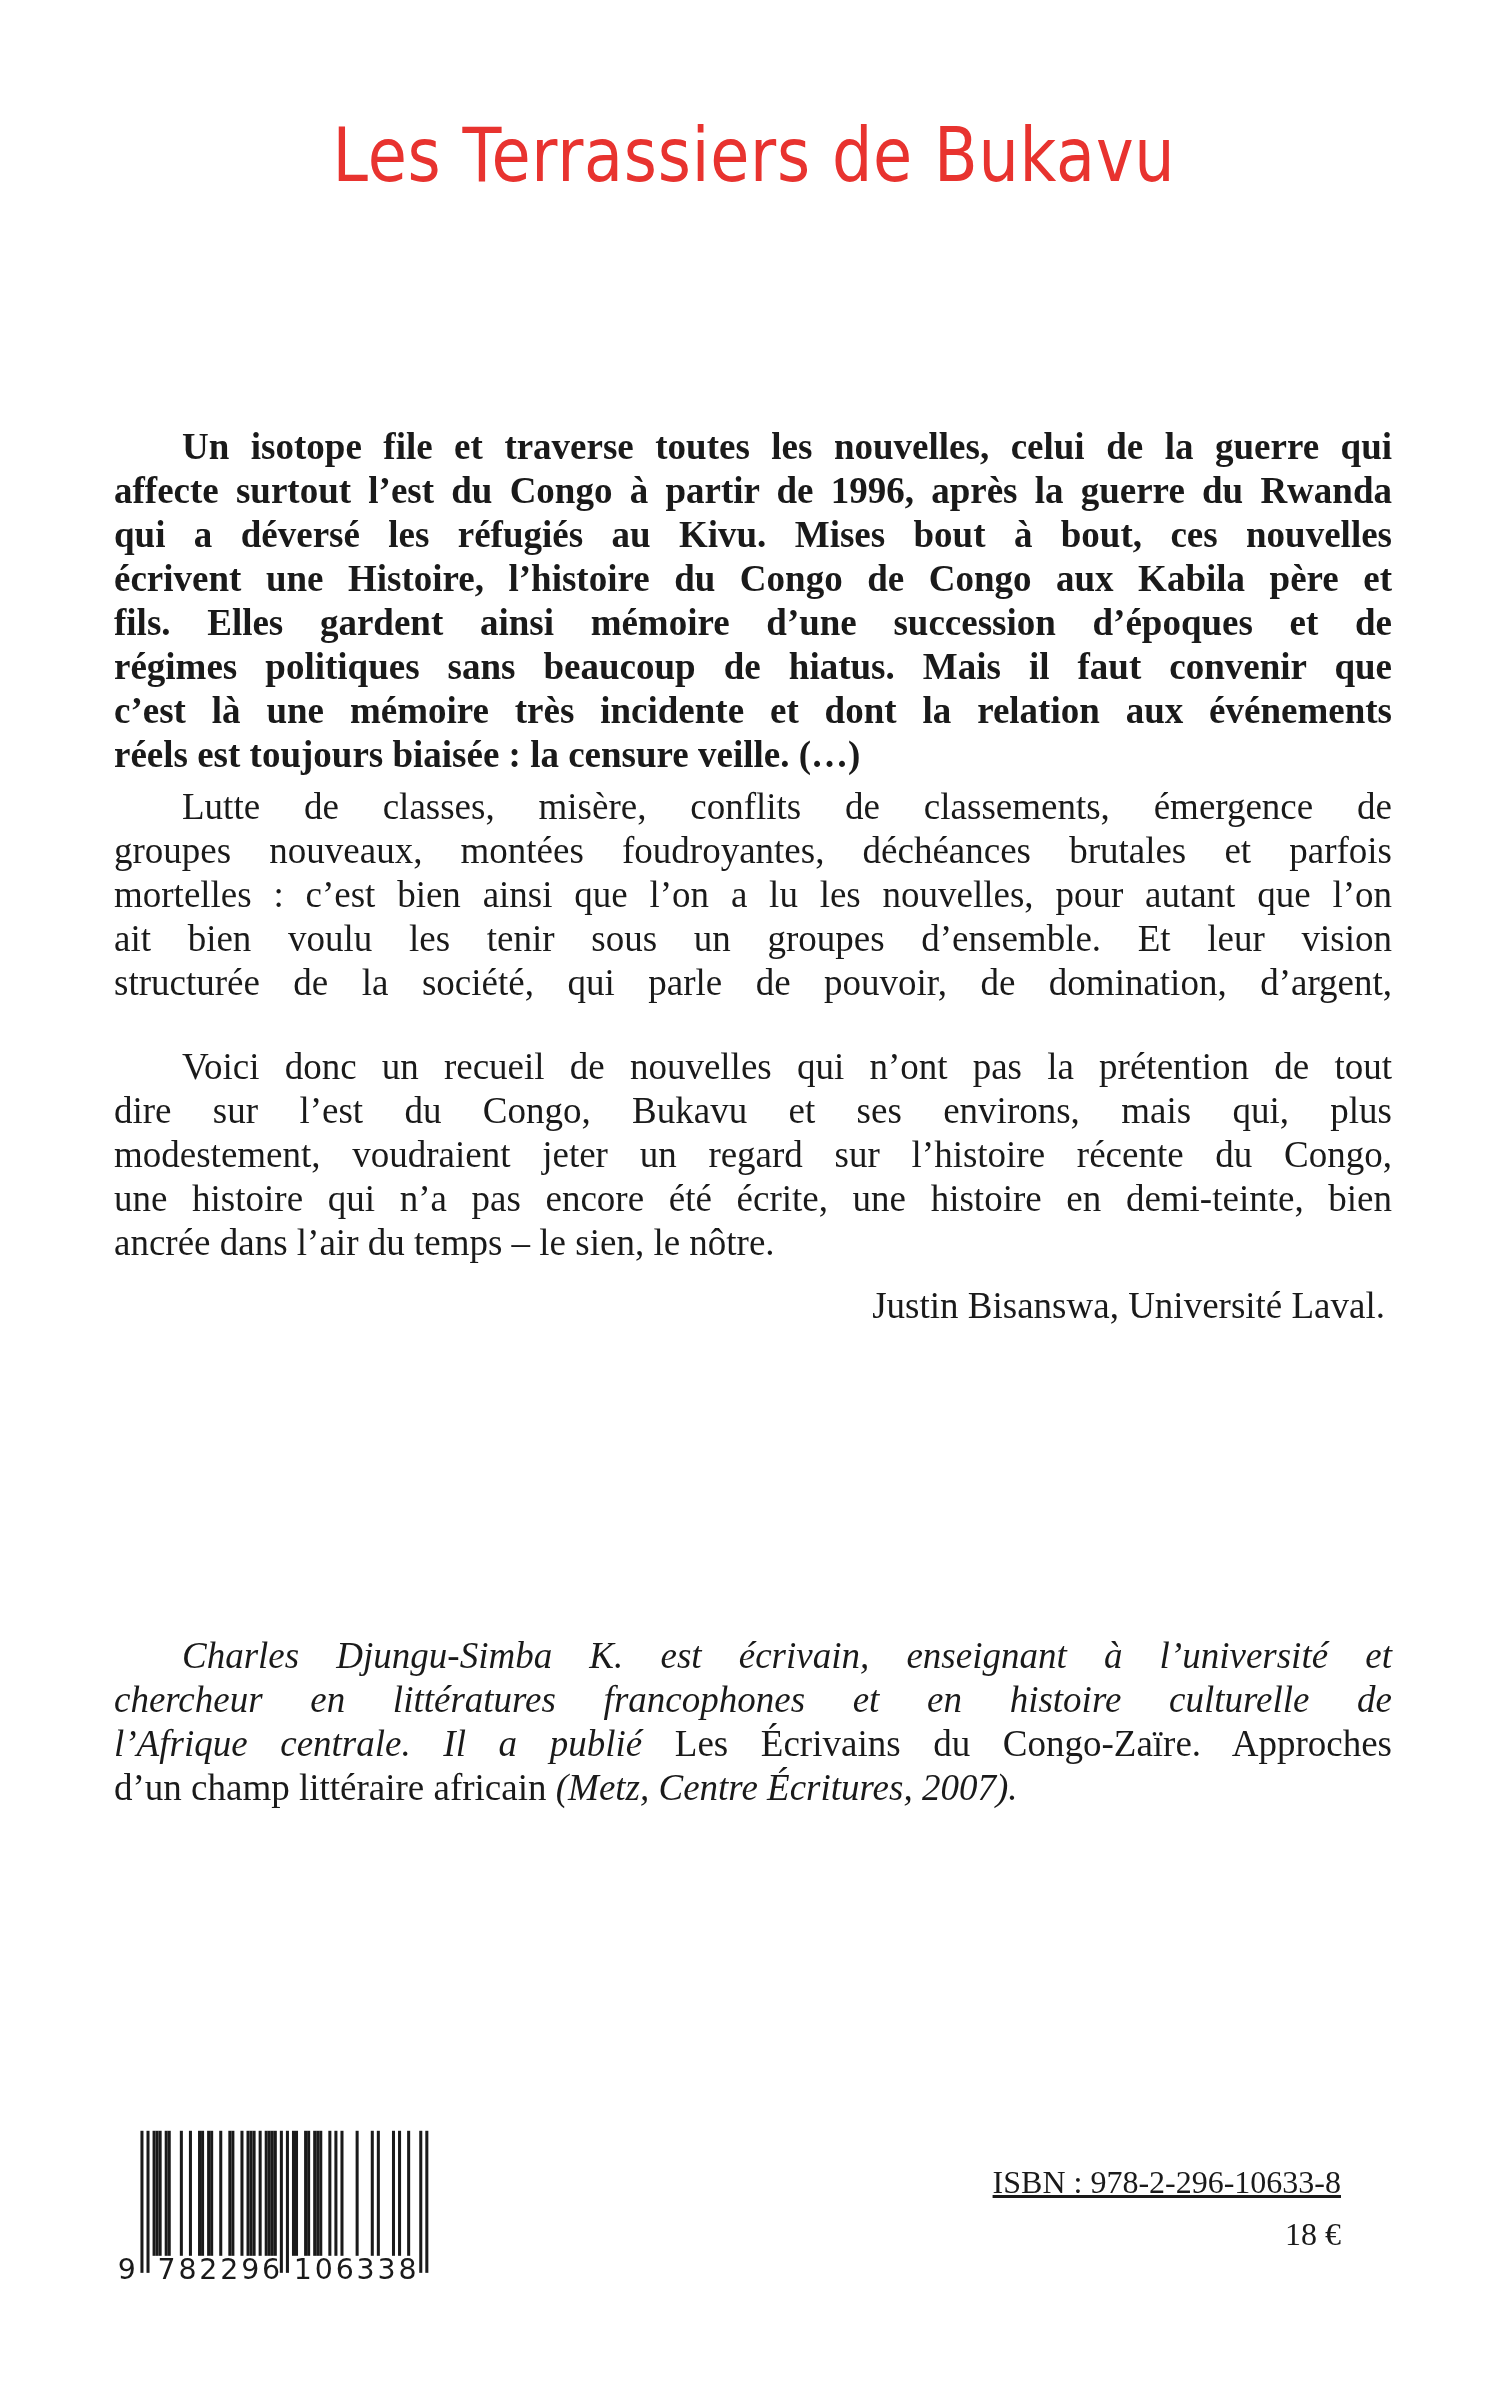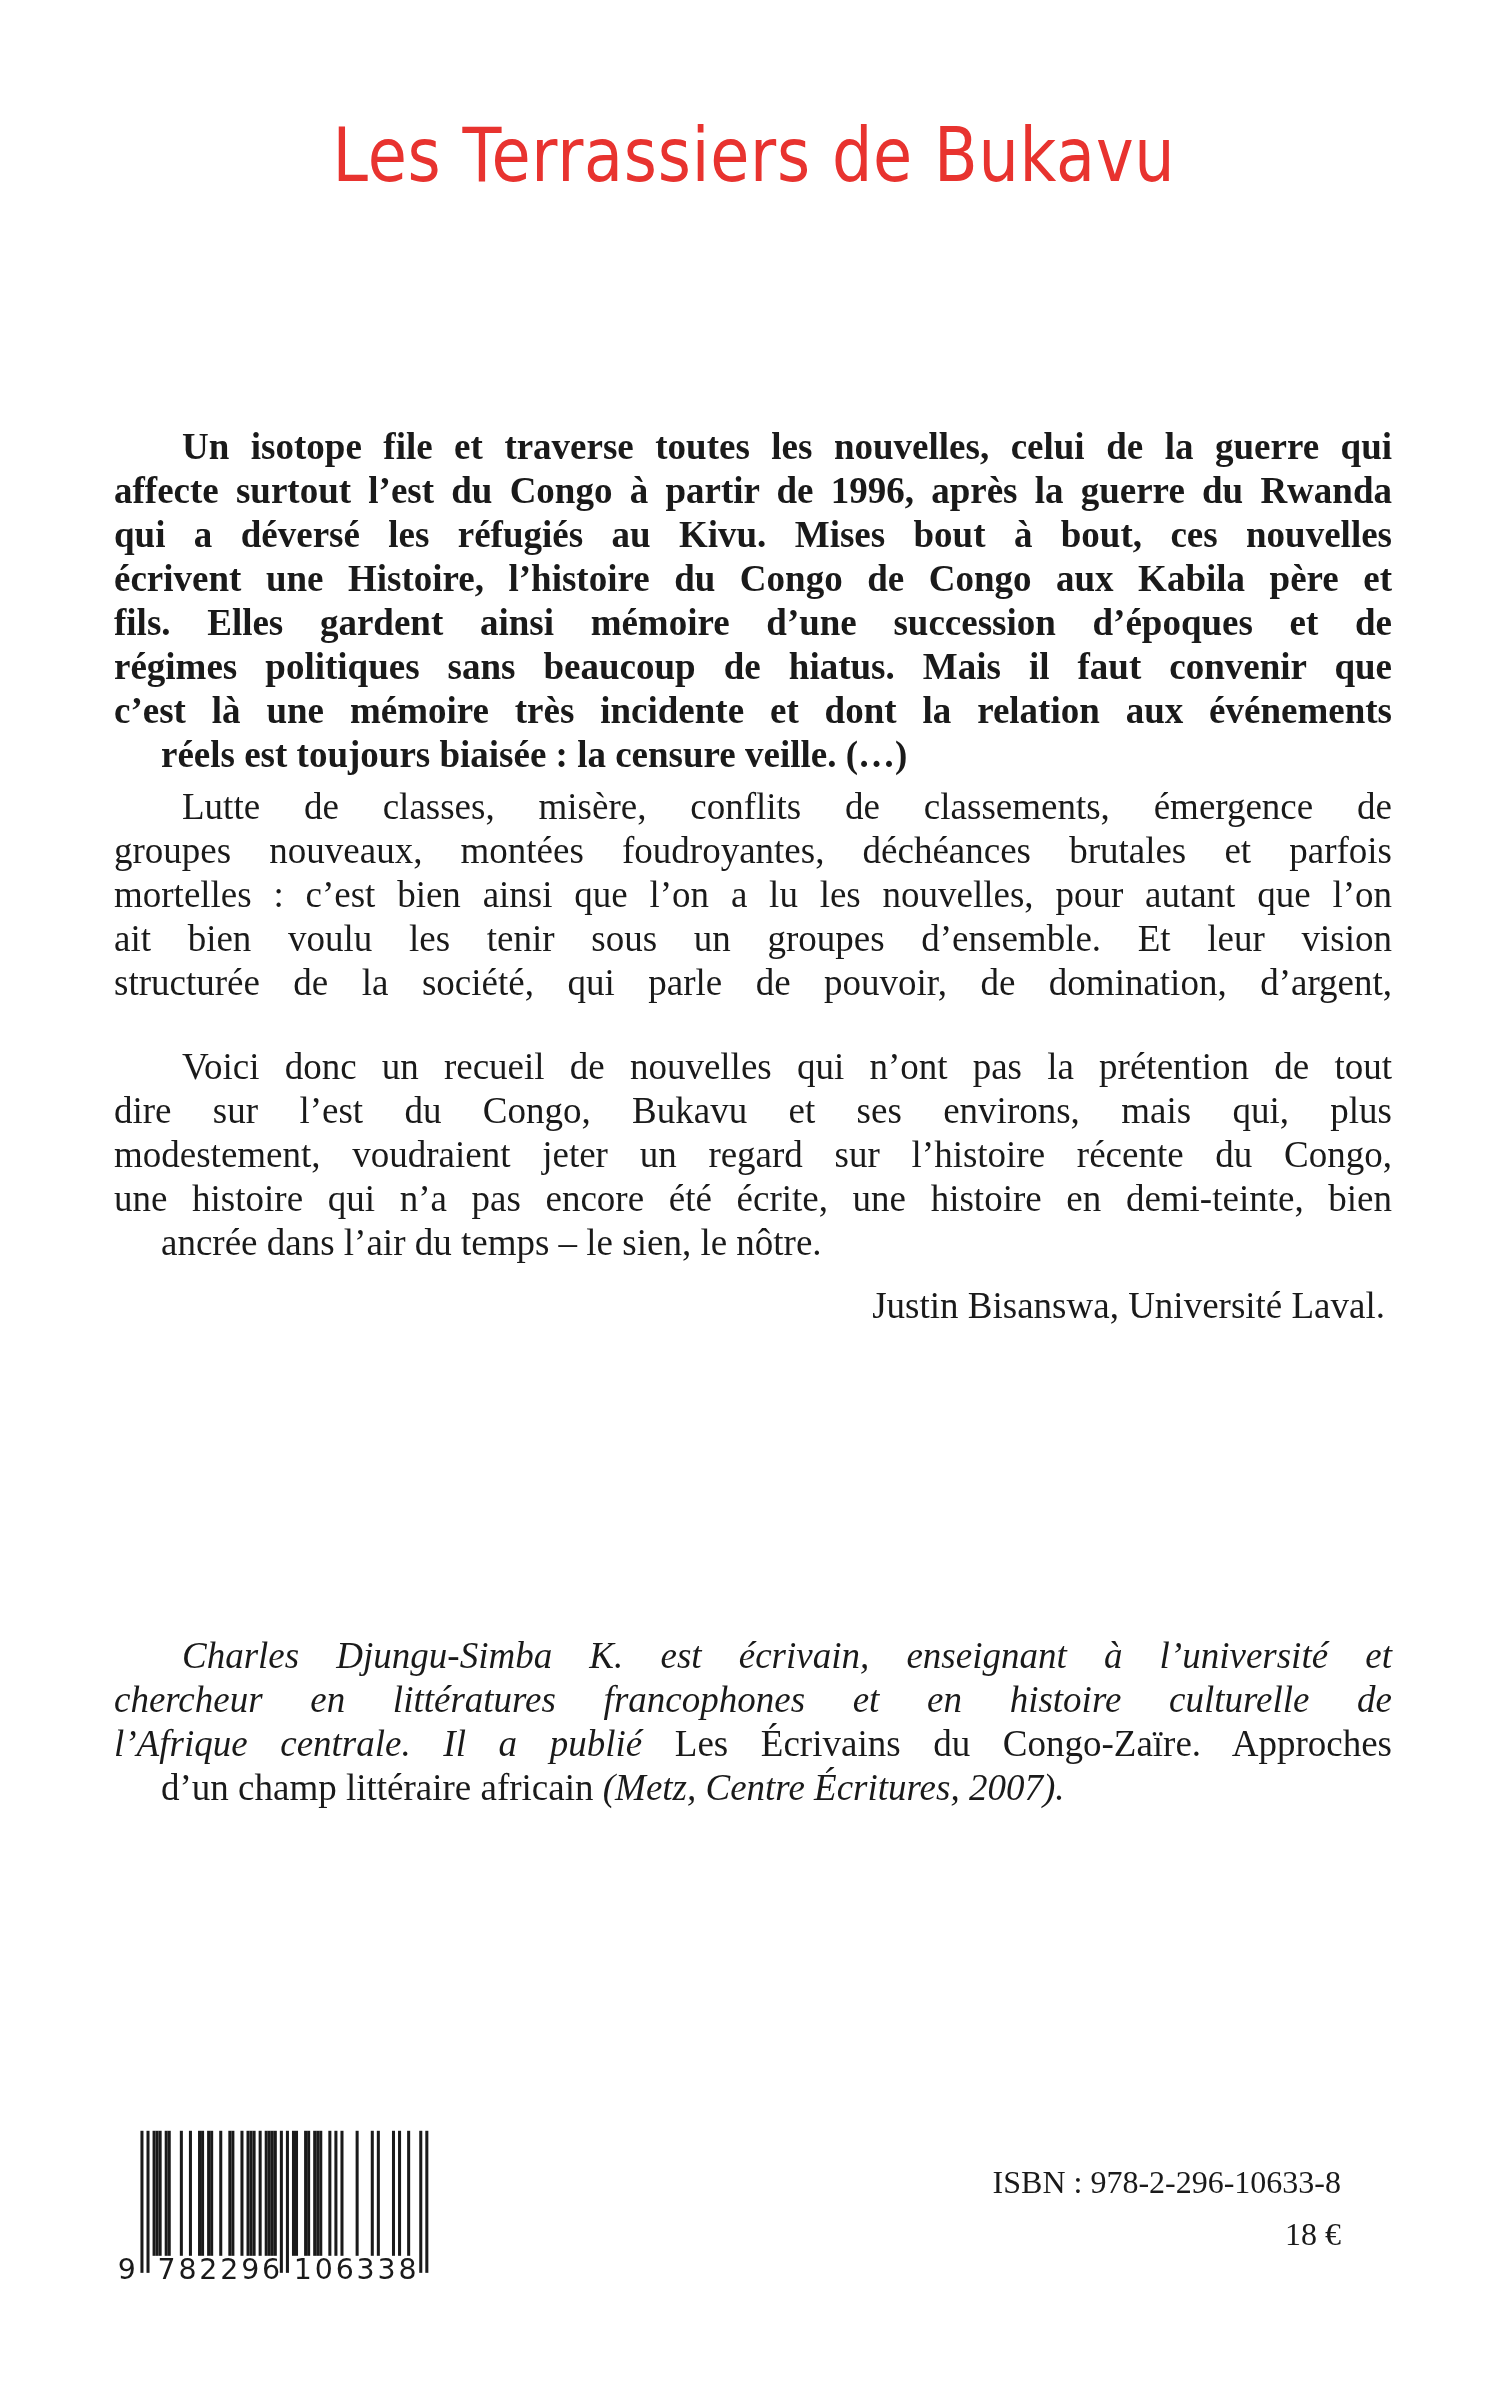--- a/index.html
+++ b/index.html
@@ -10,31 +10,31 @@
     letter-spacing: 0.9px; transform: scaleX(0.86); transform-origin: 50% 0;
     font-weight: normal;
   }
   .para { position: absolute; left: 114px; width: 1278px; }
   .line {
     display: block; height: 44px; line-height: 44px; white-space: nowrap;
     font-family: "Liberation Serif", serif; font-size: 37px;
     text-align: justify; text-align-last: justify;
   }
   .line.first { padding-left: 68px; }
-  .line.last { text-align: left; text-align-last: left; margin-left: 47px; }
+  .line.last { text-align: left; text-align-last: left; }
   .bio .line { font-style: italic; }
   .bio .line i, .bio .line .roman { font-style: normal; }
   .signature {
     position: absolute; right: 123px; top: 1284px; font-family: "Liberation Serif", serif;
     font-size: 37px; line-height: 44px; white-space: nowrap;
   }
   .barcode { position: absolute; left: 112px; top: 2127px; width: 341px; height: 161px; }
   .isbn {
     position: absolute; right: 167px; top: 2161px; font-family: "Liberation Serif", serif;
-    font-size: 32px; line-height: 42px; white-space: nowrap;
+    font-size: 32px; line-height: 42px; white-space: nowrap; text-decoration: underline;
   }
   .price {
     position: absolute; right: 167px; top: 2213px; font-family: Liberation Serif, serif;
     font-size: 32px; line-height: 42px; white-space: nowrap;
   }
 </style>
 </head>
 <body>
 
 <div class="title">Les Terrassiers de Bukavu</div>

